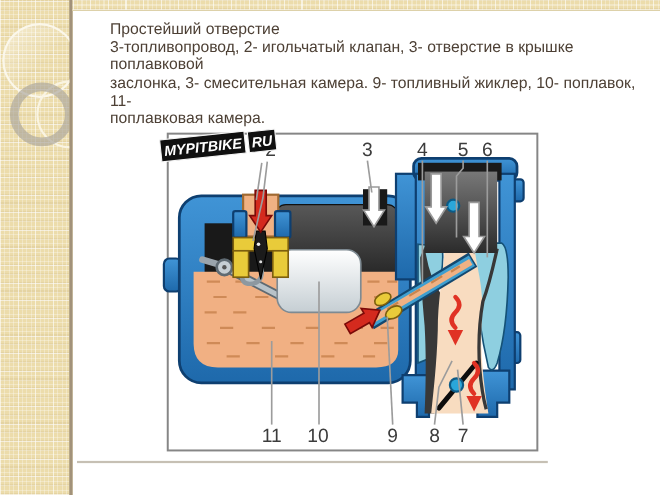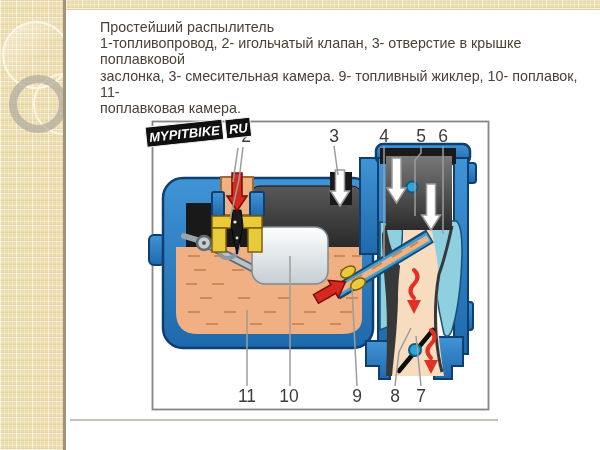--- a/index.html
+++ b/index.html
@@ -38,22 +38,22 @@
 <div class="stage">
 
   <div class="strip plaid">
     <div class="circle c1"></div>
     <div class="circle c3"></div>
     <div class="circle c2"></div>
   </div>
   <div class="topband plaid"></div>
 
   <div class="slide-text">
-    <p class="t">Простейший распылитель</p>
-    <p class="t">1-топливопровод, 2- игольчатый клапан, 3- отверстие в крышке поплавковой</p>
+    <p class="t">Простейший отверстие</p>
+    <p class="t">3-топливопровод, 2- игольчатый клапан, 3- отверстие в крышке поплавковой</p>
     <p class="t">заслонка, 3- смесительная камера. 9- топливный жиклер, 10- поплавок, 11-</p>
     <p class="t">поплавковая камера.</p>
   </div>
 
   <div class="rule"></div>
 
   <svg width="600" height="450" viewBox="0 0 600 450">
     <defs>
       <linearGradient id="gBlue" x1="0" y1="0" x2="0" y2="1">
         <stop offset="0" stop-color="#4094d6"></stop>

